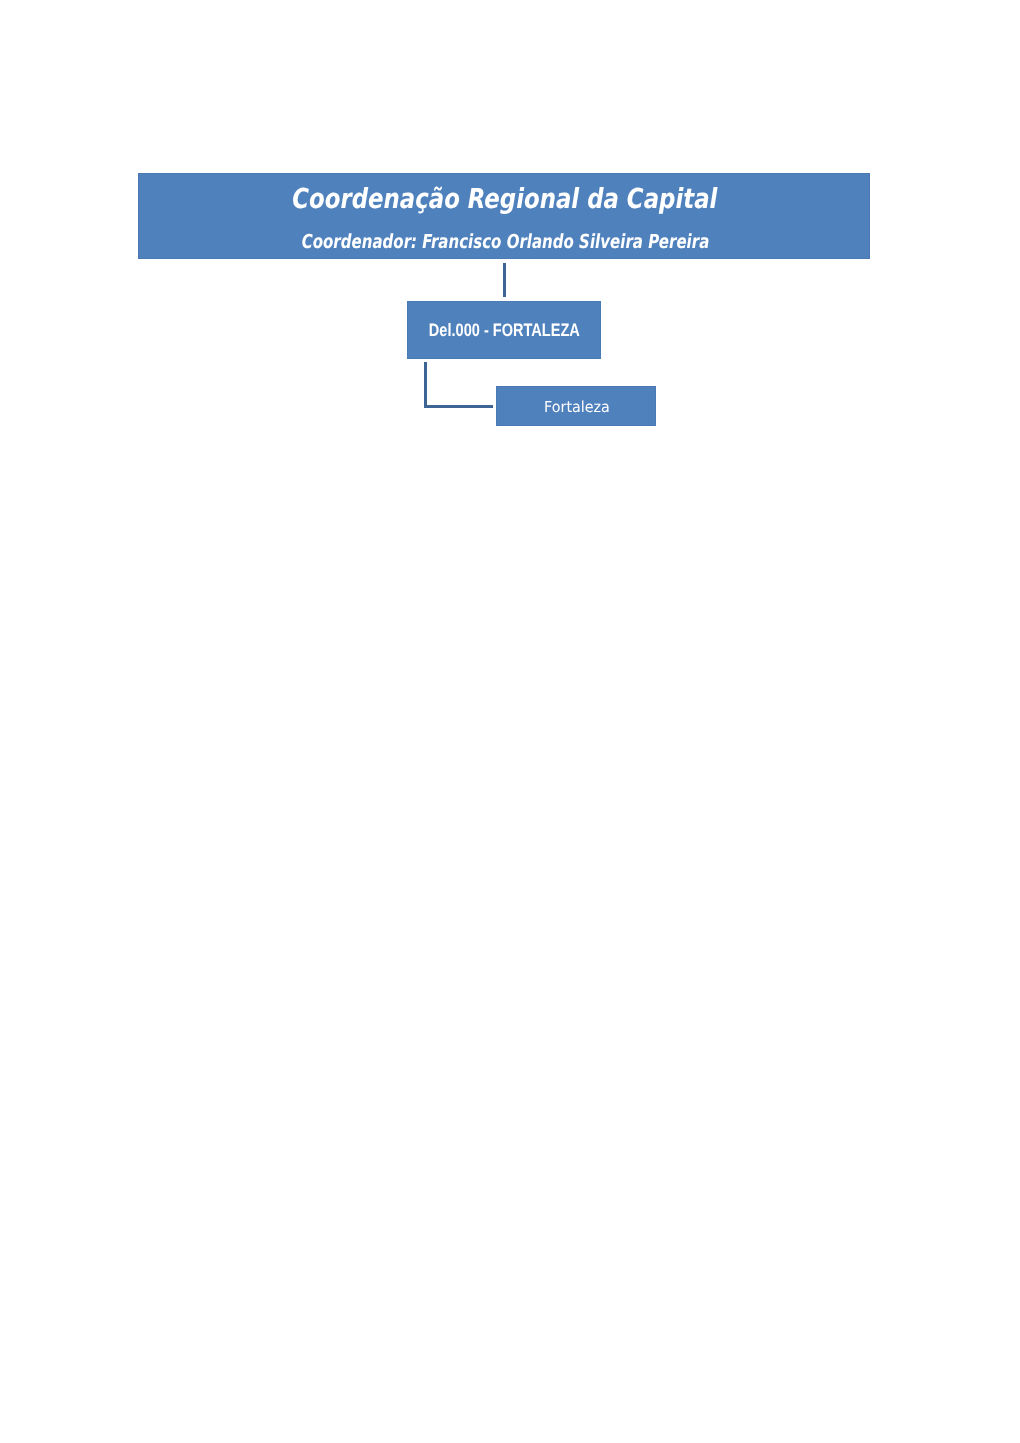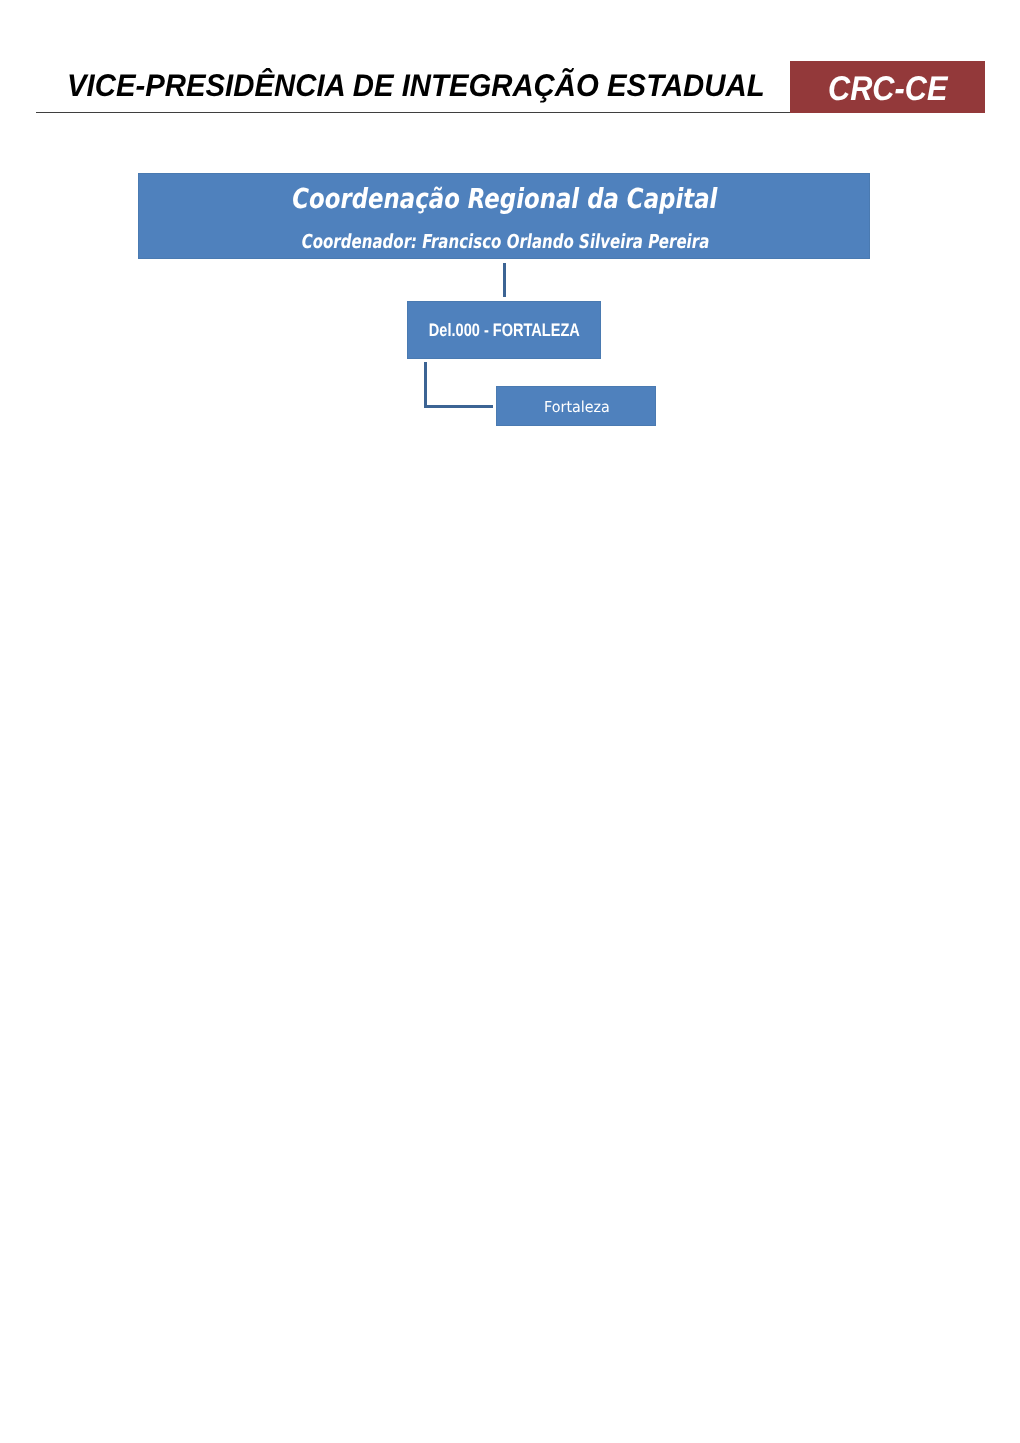--- a/index.html
+++ b/index.html
@@ -47,26 +47,20 @@
   .conn{position:absolute;background:#3c6494;}
   .c-v1{left:502.6px;top:262.8px;width:3.4px;height:34.2px;}
   .c-v2{left:423.5px;top:361.9px;width:3.4px;height:44.7px;}
   .c-h2{left:423.5px;top:404.6px;width:69.2px;height:3.2px;}
 
 </style>
 </head>
 <body>
 
 <div class="page">
-  <div class="header">
-    <div class="header-title">VICE-PRESIDÊNCIA DE INTEGRAÇÃO ESTADUAL</div>
-    <div class="header-rule"></div>
-    <div class="badge"></div>
-    <div class="badge-text"><span>CRC-CE</span></div>
-  </div>
 
   <div class="chart">
     <div class="node n-root"></div>
     <div class="txt l1"><span>Coordenação Regional da Capital</span></div>
     <div class="txt l2"><span>Coordenador: Francisco Orlando Silveira Pereira</span></div>
 
     <div class="conn c-v1"></div>
 
     <div class="node n-del"></div>
     <div class="txt dl1"><span>Del.000 - FORTALEZA</span></div>

